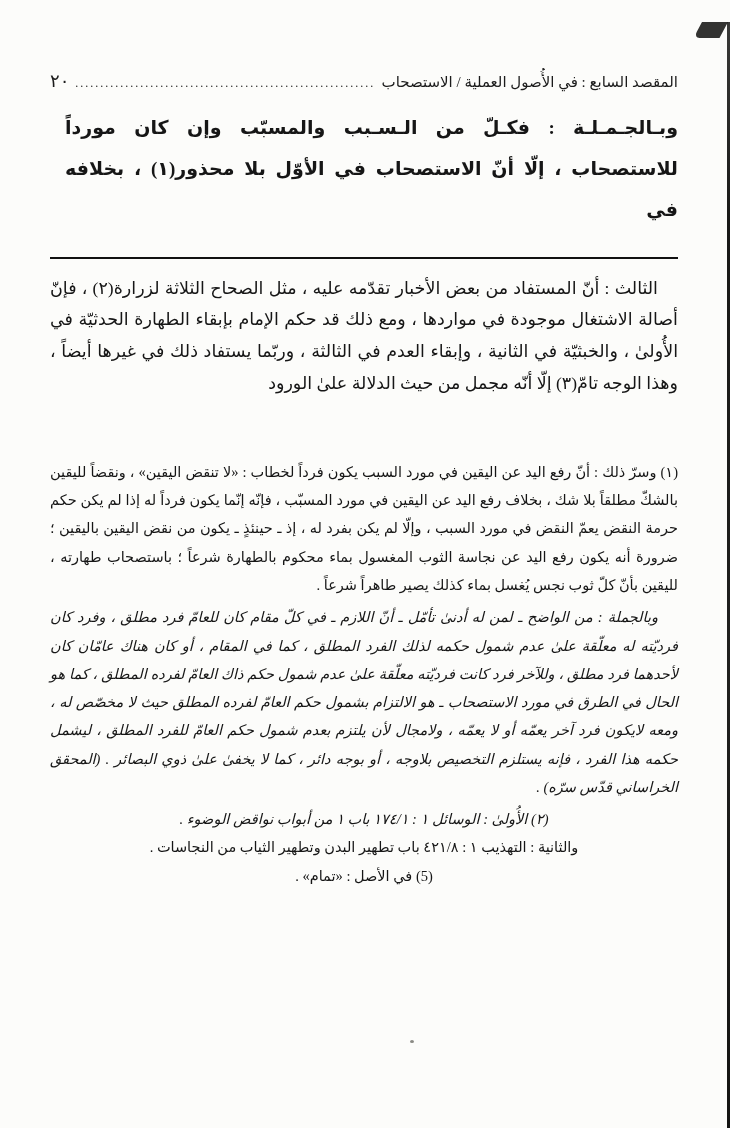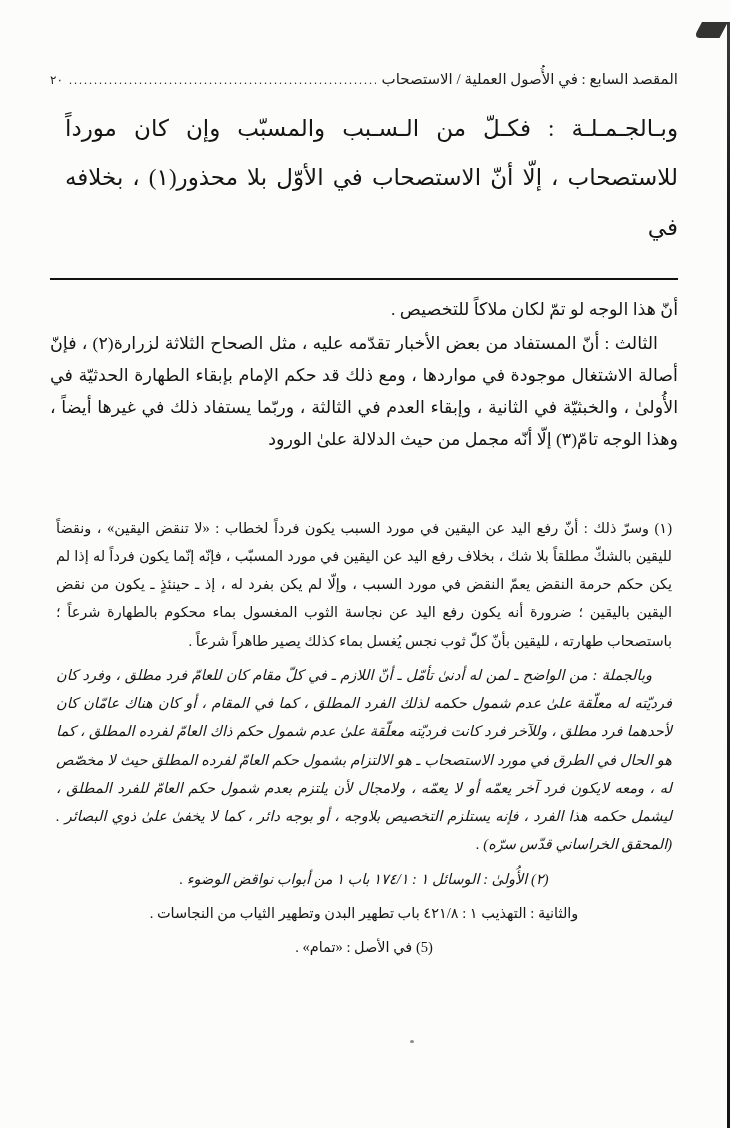--- a/index.html
+++ b/index.html
@@ -39,27 +39,27 @@
     flex: 1 1 auto;
     overflow: hidden;
     white-space: nowrap;
     letter-spacing: 2px;
     font-size: 12px;
     color: #2a2a2a;
     margin: 0 6px;
     direction: ltr;
     text-align: center;
   }
-  .header-page-number { white-space: nowrap; font-size: 12px; }
+  .header-page-number { white-space: nowrap; font-size: 18px; }
 
   
   .matn {
     margin-top: 16px;
-    font-size: 23px;
-    font-weight: 400;
+    font-size: 19px;
+    font-weight: 700;
     line-height: 2.15;
     text-align: justify;
     text-align-last: justify;
     word-spacing: 2px;
     margin-left: 15px;
   }
 
   
   .divider {
     border: none;
@@ -77,21 +77,21 @@
   .commentary p + p { margin-top: 2px; }
   .indent { text-indent: 20px; }
 
   
   .footnotes {
     margin-top: 58px;
     font-size: 14.5px;
     line-height: 1.95;
     text-align: justify;
   }
-  .footnotes p { margin: 6px; }
+  .footnotes p { margin: 0; }
   .footnotes .fn-gap { margin-top: 4px; font-style: italic; }
   .fn-line { text-align: center; }
 
   
   .scan-edge {
     position: absolute;
     top: 22px;
     bottom: 0;
     right: 0;
     width: 3px;
@@ -136,21 +136,20 @@
       <span class="header-page-number">٢٠</span>
     </div>
 
     <div class="matn">
       <p style="margin:0;">وبـالجـمـلـة : فكـلّ من الـسـبب والمسبّب وإن كان مورداً للاستصحاب ، إلّا أنّ الاستصحاب في الأوّل بلا محذور(١) ، بخلافه في</p>
     </div>
 
     <hr class="divider">
 
     <div class="commentary">
-      <p>أنّ هذا الوجه لو تمّ لكان ملاكاً للتخصيص .</p>
       <p class="indent">الثالث : أنّ المستفاد من بعض الأخبار تقدّمه عليه ، مثل الصحاح الثلاثة لزرارة(٢) ، فإنّ أصالة الاشتغال موجودة في مواردها ، ومع ذلك قد حكم الإمام بإبقاء الطهارة الحدثيّة في الأُولىٰ ، والخبثيّة في الثانية ، وإبقاء العدم في الثالثة ، وربّما يستفاد ذلك في غيرها أيضاً ، وهذا الوجه تامّ(٣) إلّا أنّه مجمل من حيث الدلالة علىٰ الورود</p>
     </div>
 
     <div class="footnotes">
       <p>(١) وسرّ ذلك : أنّ رفع اليد عن اليقين في مورد السبب يكون فرداً لخطاب : «لا تنقض اليقين» ، ونقضاً لليقين بالشكّ مطلقاً بلا شك ، بخلاف رفع اليد عن اليقين في مورد المسبّب ، فإنّه إنّما يكون فرداً له إذا لم يكن حكم حرمة النقض يعمّ النقض في مورد السبب ، وإلّا لم يكن بفرد له ، إذ ـ حينئذٍ ـ يكون من نقض اليقين باليقين ؛ ضرورة أنه يكون رفع اليد عن نجاسة الثوب المغسول بماء محكوم بالطهارة شرعاً ؛ باستصحاب طهارته ، لليقين بأنّ كلّ ثوب نجس يُغسل بماء كذلك يصير طاهراً شرعاً .</p>
       <p class="indent fn-gap">وبالجملة : من الواضح ـ لمن له أدنىٰ تأمّل ـ أنّ اللازم ـ في كلّ مقام كان للعامّ فرد مطلق ، وفرد كان فرديّته له معلّقة علىٰ عدم شمول حكمه لذلك الفرد المطلق ، كما في المقام ، أو كان هناك عامّان كان لأحدهما فرد مطلق ، وللآخر فرد كانت فرديّته معلّقة علىٰ عدم شمول حكم ذاك العامّ لفرده المطلق ، كما هو الحال في الطرق في مورد الاستصحاب ـ هو الالتزام بشمول حكم العامّ لفرده المطلق حيث لا مخصّص له ، ومعه لايكون فرد آخر يعمّه أو لا يعمّه ، ولامجال لأن يلتزم بعدم شمول حكم العامّ للفرد المطلق ، ليشمل حكمه هذا الفرد ، فإنه يستلزم التخصيص بلاوجه ، أو بوجه دائر ، كما لا يخفىٰ علىٰ ذوي البصائر . (المحقق الخراساني قدّس سرّه) .</p>
       <p class="fn-line fn-gap">(٢) الأُولىٰ : الوسائل ١ : ١٧٤/١ باب ١ من أبواب نواقض الوضوء .</p>
       <p class="fn-line">والثانية : التهذيب ١ : ٤٢١/٨ باب تطهير البدن وتطهير الثياب من النجاسات .</p>
       <p class="fn-line">(5) في الأصل : «تمام» .</p>
     </div>

